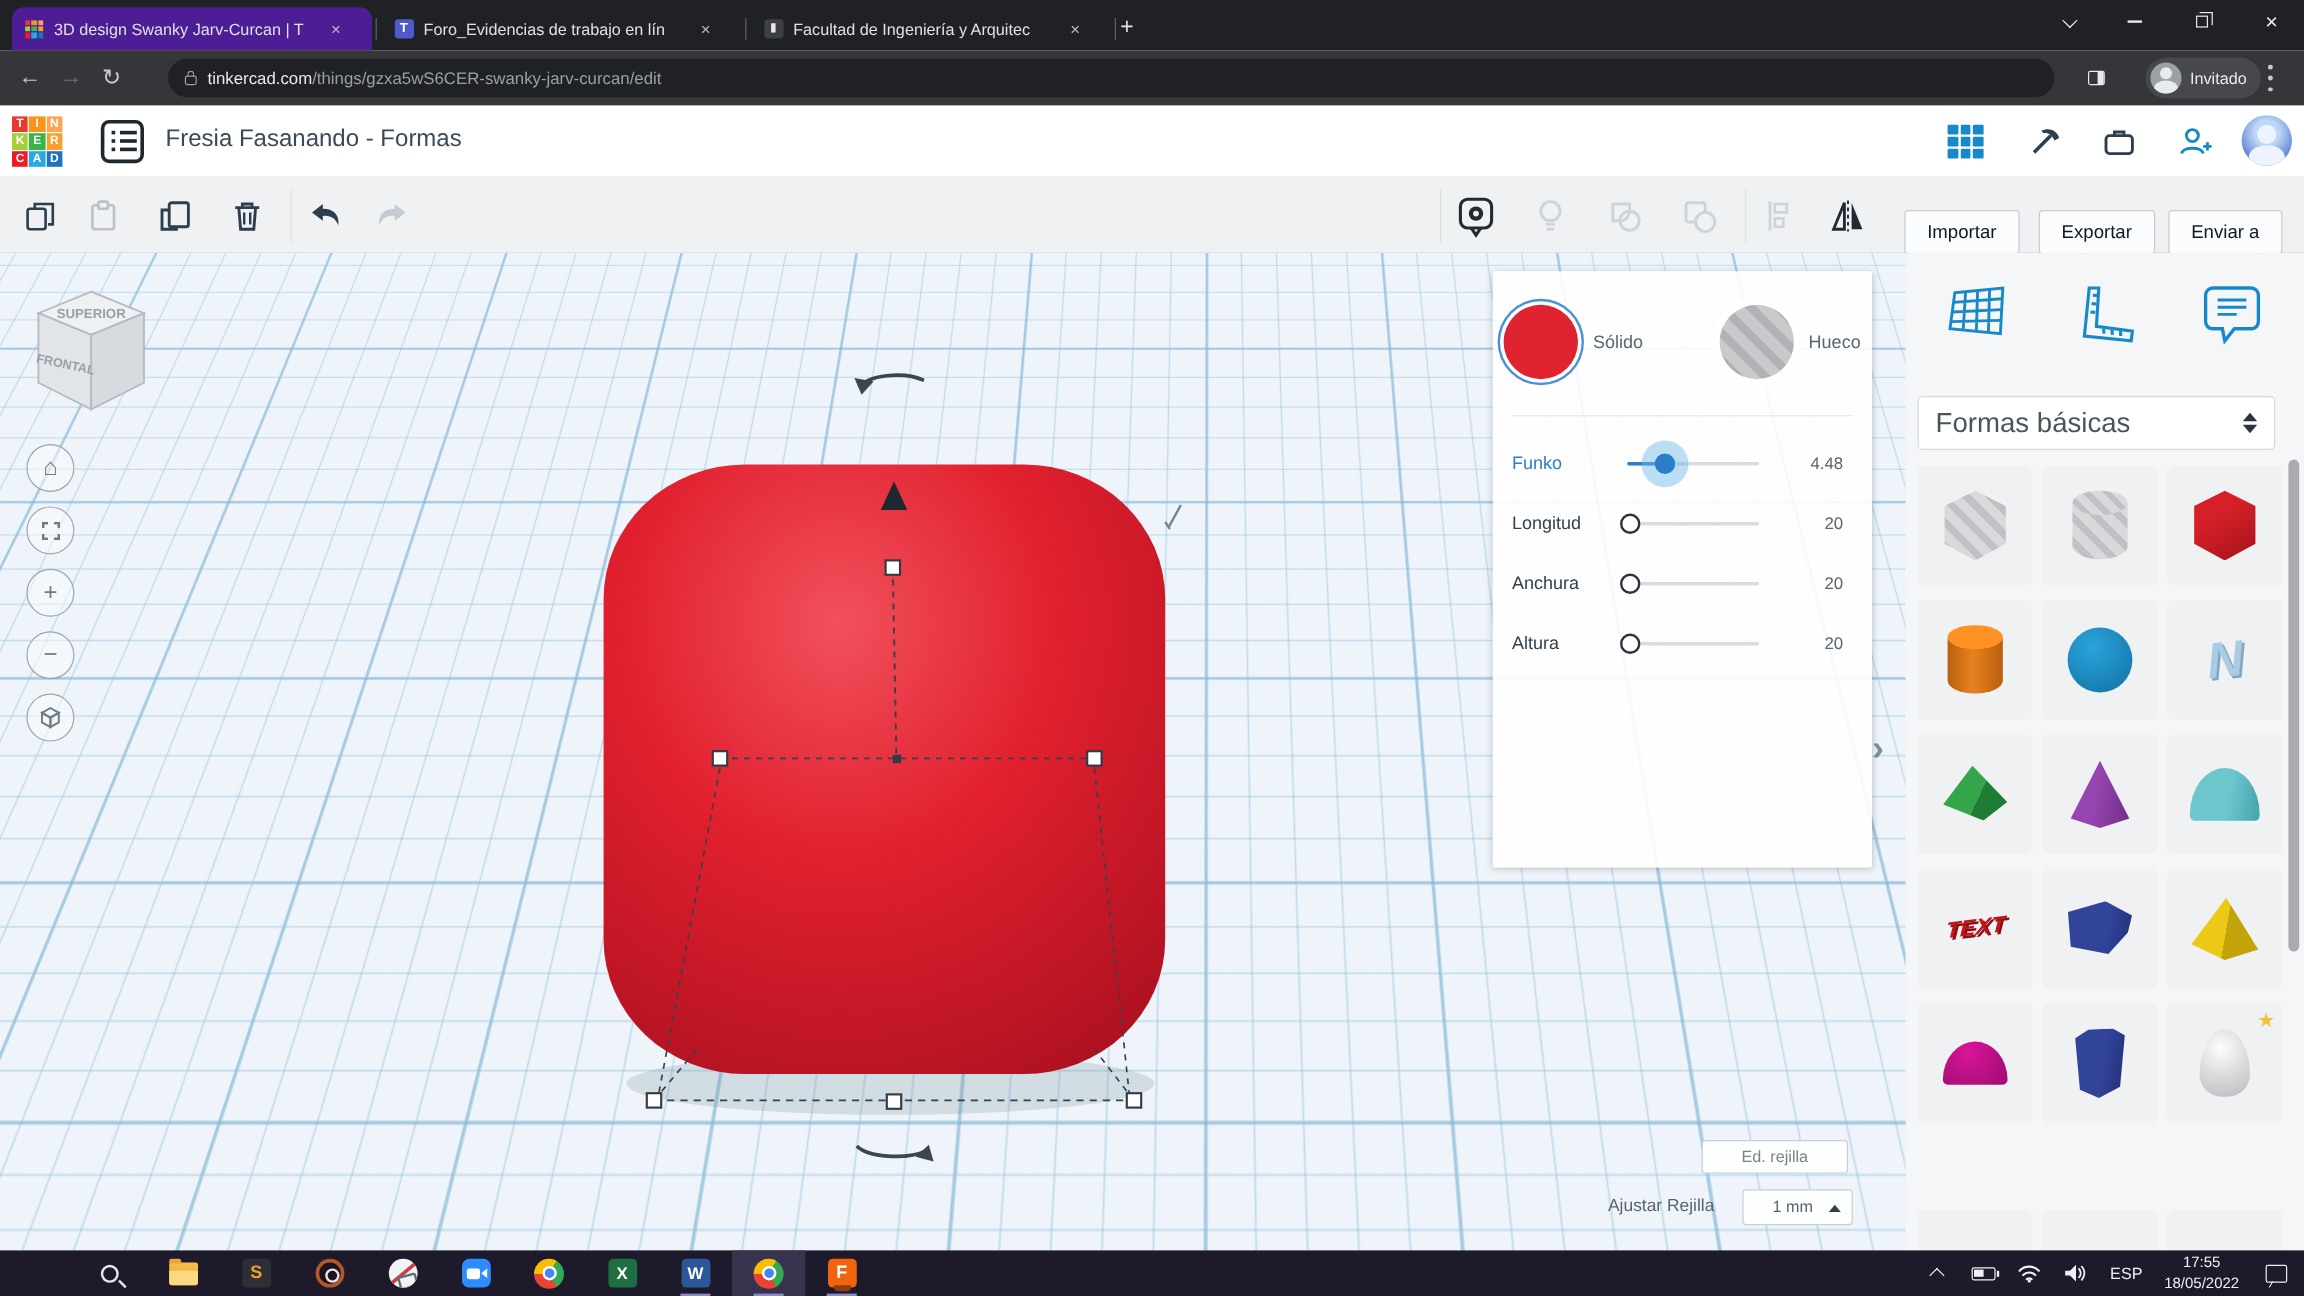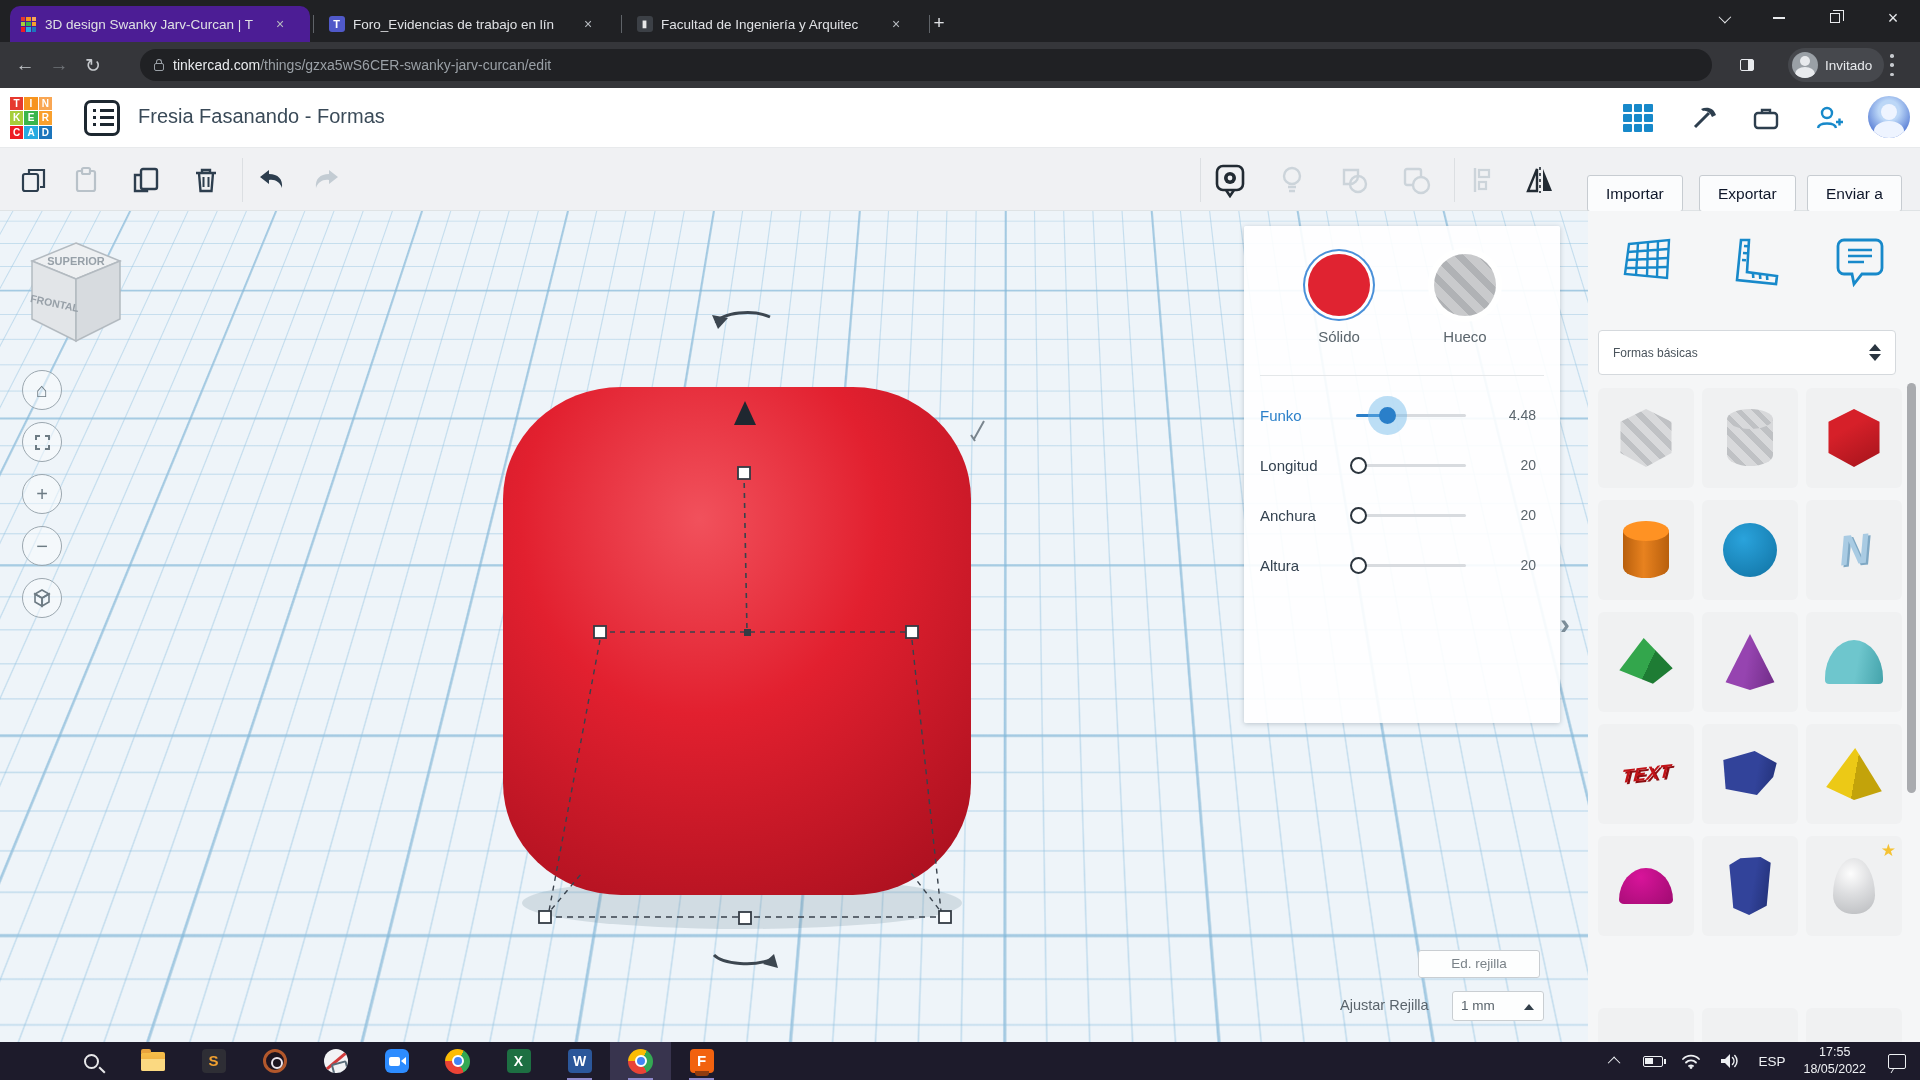--- a/index.html
+++ b/index.html
@@ -82,52 +82,52 @@
   .cnav{position:absolute;left:22px;width:40px;height:40px;border-radius:50%;border:1.6px solid #9aa6ae;background:rgba(250,252,253,.5);color:#6d7b84;display:flex;align-items:center;justify-content:center;font-size:20px;}
   .fitbox{width:15px;height:15px;position:relative;}
   .fitbox i{position:absolute;width:5px;height:5px;border:2px solid #6d7b84;}
   .fitbox i:nth-child(1){left:0;top:0;border-right:none;border-bottom:none;}
   .fitbox i:nth-child(2){right:0;top:0;border-left:none;border-bottom:none;}
   .fitbox i:nth-child(3){left:0;bottom:0;border-right:none;border-top:none;}
   .fitbox i:nth-child(4){right:0;bottom:0;border-left:none;border-top:none;}
   .panel-chev{position:absolute;left:1560px;top:396px;font-size:30px;color:#7c8e9a;font-weight:700;}
   .edgrid-btn{position:absolute;left:1418px;top:739px;width:122px;height:28px;background:#fdfefe;border:1px solid #c9ced2;border-radius:3px;color:#7a8288;font-size:13.5px;text-align:center;line-height:26px;}
   .snap-label{position:absolute;left:1340px;top:786px;color:#5a646c;font-size:14.5px;}
-  .snap-dd{position:absolute;left:1452px;top:780px;width:92px;height:30px;background:#fdfefe;border:1px solid #c9ced2;border-radius:3px;color:#5a646c;font-size:13.5px;line-height:28px;padding-left:8px;}
+  .snap-dd{position:absolute;left:1452px;top:780px;width:92px;height:30px;background:#fdfefe;border:1px solid #c9ced2;border-radius:3px;color:#5a646c;font-size:13.5px;line-height:28px;padding-left:24px;}
   .snap-dd .up{position:absolute;right:9px;top:12px;width:0;height:0;border-left:5px solid transparent;border-right:5px solid transparent;border-bottom:6px solid #33404a;}
 
   
   .inspector{position:absolute;left:1244px;top:15px;width:316px;height:497px;background:rgba(255,255,255,.9);box-shadow:0 1px 5px rgba(40,60,80,.25);border-radius:2px;}
   .insp-head{position:relative;height:52px;border-bottom:1px solid #e4e7e9;display:flex;align-items:center;}
   .collapse-btn{width:52px;height:52px;display:flex;align-items:center;justify-content:center;border-right:1px solid #e4e7e9;}
   .tri-up{width:0;height:0;border-left:10px solid transparent;border-right:10px solid transparent;border-bottom:11px solid #2a3540;border-radius:2px;}
   .insp-title{font-size:17.5px;font-weight:700;color:#33414f;margin-left:16px;flex:1;}
   .insp-hic{width:34px;height:34px;display:flex;align-items:center;justify-content:center;}
   .materials{display:flex;justify-content:center;gap:64px;padding-top:28px;}
-  .mat{display:flex;flex-direction:column;align-items:center;gap:12px;}
+  .mat{display:flex;flex-direction:row;align-items:center;gap:12px;}
   .mat-circ{width:62px;height:62px;border-radius:50%;}
   .mat-circ.sel{box-shadow:0 0 0 3px #fff,0 0 0 5px #4a90d9;}
   .mat-solid{background:#e02331;}
   .mat-hollow{background:repeating-linear-gradient(45deg,#c9cacc 0 9px,#b0b2b5 9px 16px);box-shadow:0 0 0 6px #fff;}
   .mat-label{font-size:15px;color:#5a646c;}
   .insp-div{margin:30px 16px 0;border-top:1px solid #e4e7e9;}
   .sliders{padding:16px 0 0;}
   .srow{position:relative;height:50px;}
   .srow .slabel{position:absolute;left:16px;top:15px;font-size:15px;color:#33414f;}
   .srow.active .slabel{color:#2a7fc9;}
   .track{position:absolute;left:112px;top:22px;width:110px;height:3px;background:#d8dbdf;border-radius:2px;}
   .fill{position:absolute;left:0;top:0;height:3px;background:#2a7fc9;border-radius:2px;}
   .knob{position:absolute;top:-7px;width:17px;height:17px;border-radius:50%;background:#fff;border:2px solid #2b343d;}
   .srow.active .knob{background:#2a7fc9;border-color:#2a7fc9;box-shadow:0 0 0 11px rgba(108,181,233,.45);}
   .sval{position:absolute;right:24px;top:15px;font-size:14px;color:#5a646c;}
 
   
   .shapes{position:absolute;left:1588px;top:211px;width:332px;height:831px;background:#f5f6f7;overflow:hidden;}
   .sp-tool{position:absolute;top:18px;width:64px;height:64px;display:flex;align-items:center;justify-content:center;}
-  .dropdown{position:absolute;left:10px;top:119px;width:298px;height:45px;background:#fff;border:1px solid #d5d9dd;border-radius:4px;display:flex;align-items:center;padding:0 14px;color:#4a545c;font-size:12px;}
+  .dropdown{position:absolute;left:10px;top:119px;width:298px;height:45px;background:#fff;border:1px solid #d5d9dd;border-radius:4px;display:flex;align-items:center;padding:0 14px;color:#4a545c;font-size:23px;}
   .sortarrows{margin-left:auto;display:flex;flex-direction:column;gap:3px;}
   .sortarrows i{width:0;height:0;border-left:6px solid transparent;border-right:6px solid transparent;}
   .sortarrows i.u{border-bottom:7px solid #2a3540;}
   .sortarrows i.d{border-top:7px solid #2a3540;}
   .tile{position:absolute;width:96px;height:100px;background:#f0f1f2;border-radius:6px;display:flex;align-items:center;justify-content:center;}
   .tile .star{position:absolute;right:6px;top:4px;color:#f5c233;font-size:17px;}
   .shp{--c1:#ccc;--c2:#999;}
   .shp-cube{width:58px;height:58px;background:linear-gradient(150deg,var(--c1) 35%,var(--c2));clip-path:polygon(50% 0,94% 22%,94% 76%,50% 100%,6% 76%,6% 22%);}
   .shp-cube.striped,.striped .shp-cube{background:repeating-linear-gradient(45deg,var(--c1) 0 8px,var(--c2) 8px 14px);}
   .shp-cylinder{width:46px;height:56px;border-radius:23px/11px;background:linear-gradient(90deg,var(--c2),var(--c1) 45%,var(--c2));position:relative;}

